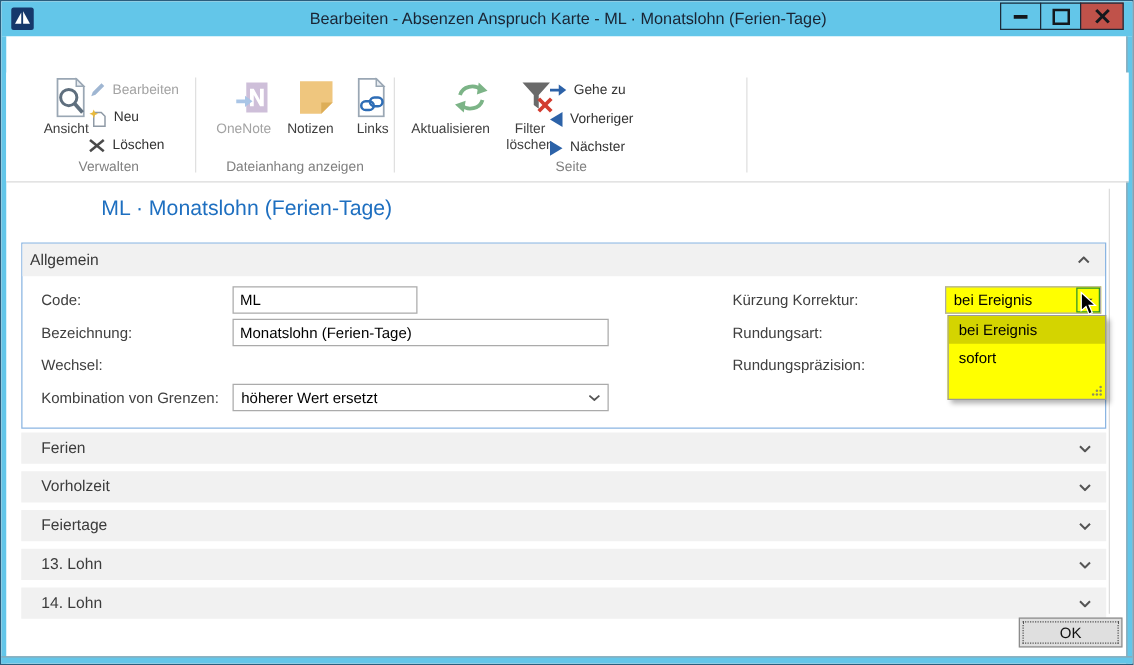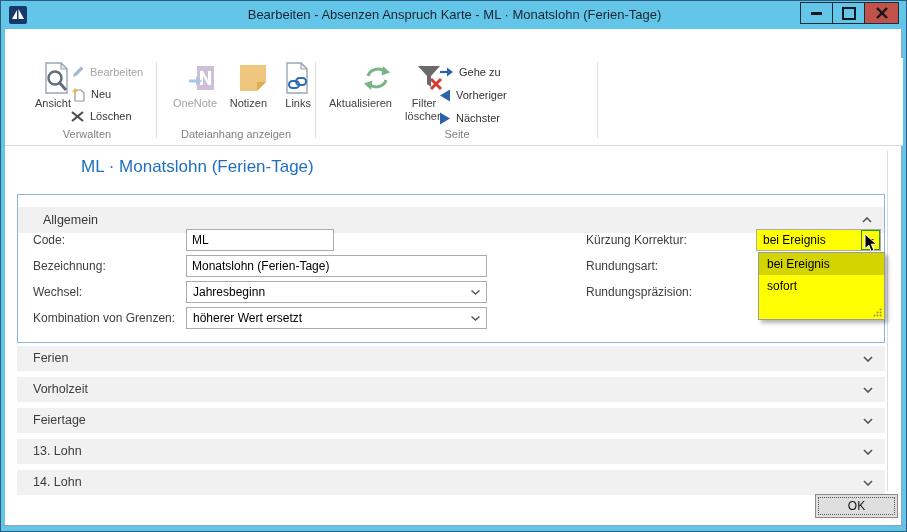--- a/index.html
+++ b/index.html
@@ -50,21 +50,21 @@
   .rbig.disabled .rlb{color:#a3a3a3;}
   .rsmall{position:absolute;display:flex;align-items:center;gap:5px;height:18px;}
   .rsmall .rlb{font-size:11px;color:#333;white-space:nowrap;}
   .rsmall.disabled .rlb{color:#a3a3a3;}
   .rgroup-label{position:absolute;top:70px;font-size:11px;color:#808080;text-align:center;}
   
   #pagetitle{left:32px;top:156px;font-size:17px;color:#1e6fc0;z-index:2;margin-left:48px;}
   #gbox{left:16px;top:193px;width:868px;height:149px;border:1px solid #8ab5e2;background:#fff;
     box-sizing:border-box;z-index:2;}
   .ft-header{position:absolute;background:#f1f1f1;color:#383838;font-size:12.5px;}
-  #gbox .ft-header{left:0;top:12px;width:100%;height:26px;line-height:26px;padding-left:25px;
+  #gbox .ft-header{left:0;top:0;width:100%;height:26px;line-height:26px;padding-left:6px;
     box-sizing:border-box;}
   .chev{position:absolute;right:12px;top:10px;}
   .flabel{position:absolute;font-size:12px;color:#404040;line-height:22px;white-space:nowrap;}
   .fctrl{position:absolute;height:22px;box-sizing:border-box;border:1px solid #ababab;
     font-size:12px;background:#fff;}
   input.fctrl{padding:0 5px;color:#000;font-family:"Liberation Sans",sans-serif;}
   .combo{line-height:20px;padding-left:6px;color:#000;}
   .combo .cv{display:inline-block;max-width:calc(100% - 20px);overflow:hidden;white-space:nowrap;}
   .combo .carr{position:absolute;right:6px;top:8px;}
   .ycombo{background:#ffff00;}
@@ -248,26 +248,20 @@
       </svg>
     </div>
 
     <span class="flabel" style="left:15px;top:34px;">Code:</span>
     <input class="fctrl" style="left: 168px; top: 34px; width: 148px;" value="ML">
 
     <span class="flabel" style="left:15px;top:60px;">Bezeichnung:</span>
     <input class="fctrl" style="left: 168px; top: 60px; width: 301px;" value="Monatslohn (Ferien-Tage)">
 
     <span class="flabel" style="left:15px;top:86px;">Wechsel:</span>
-    <div class="fctrl combo" style="left:168px;top:86px;width:301px;">
-      <span class="cv">Jahresbeginn</span>
-      <svg class="carr" width="9" height="5" viewBox="0 0 9 5">
-        <polyline points="0.5,0.5 4.5,4 8.5,0.5" fill="none" stroke="#555" stroke-width="1.4"></polyline>
-      </svg>
-    </div>
 
     <span class="flabel" style="left:15px;top:112px;">Kombination von Grenzen:</span>
     <div class="fctrl combo" style="left:168px;top:112px;width:301px;">
       <span class="cv">höherer Wert ersetzt</span>
       <svg class="carr" width="9" height="5" viewBox="0 0 9 5">
         <polyline points="0.5,0.5 4.5,4 8.5,0.5" fill="none" stroke="#555" stroke-width="1.4"></polyline>
       </svg>
     </div>
 
     <span class="flabel" style="left:568px;top:34px;">Kürzung Korrektur:</span>

